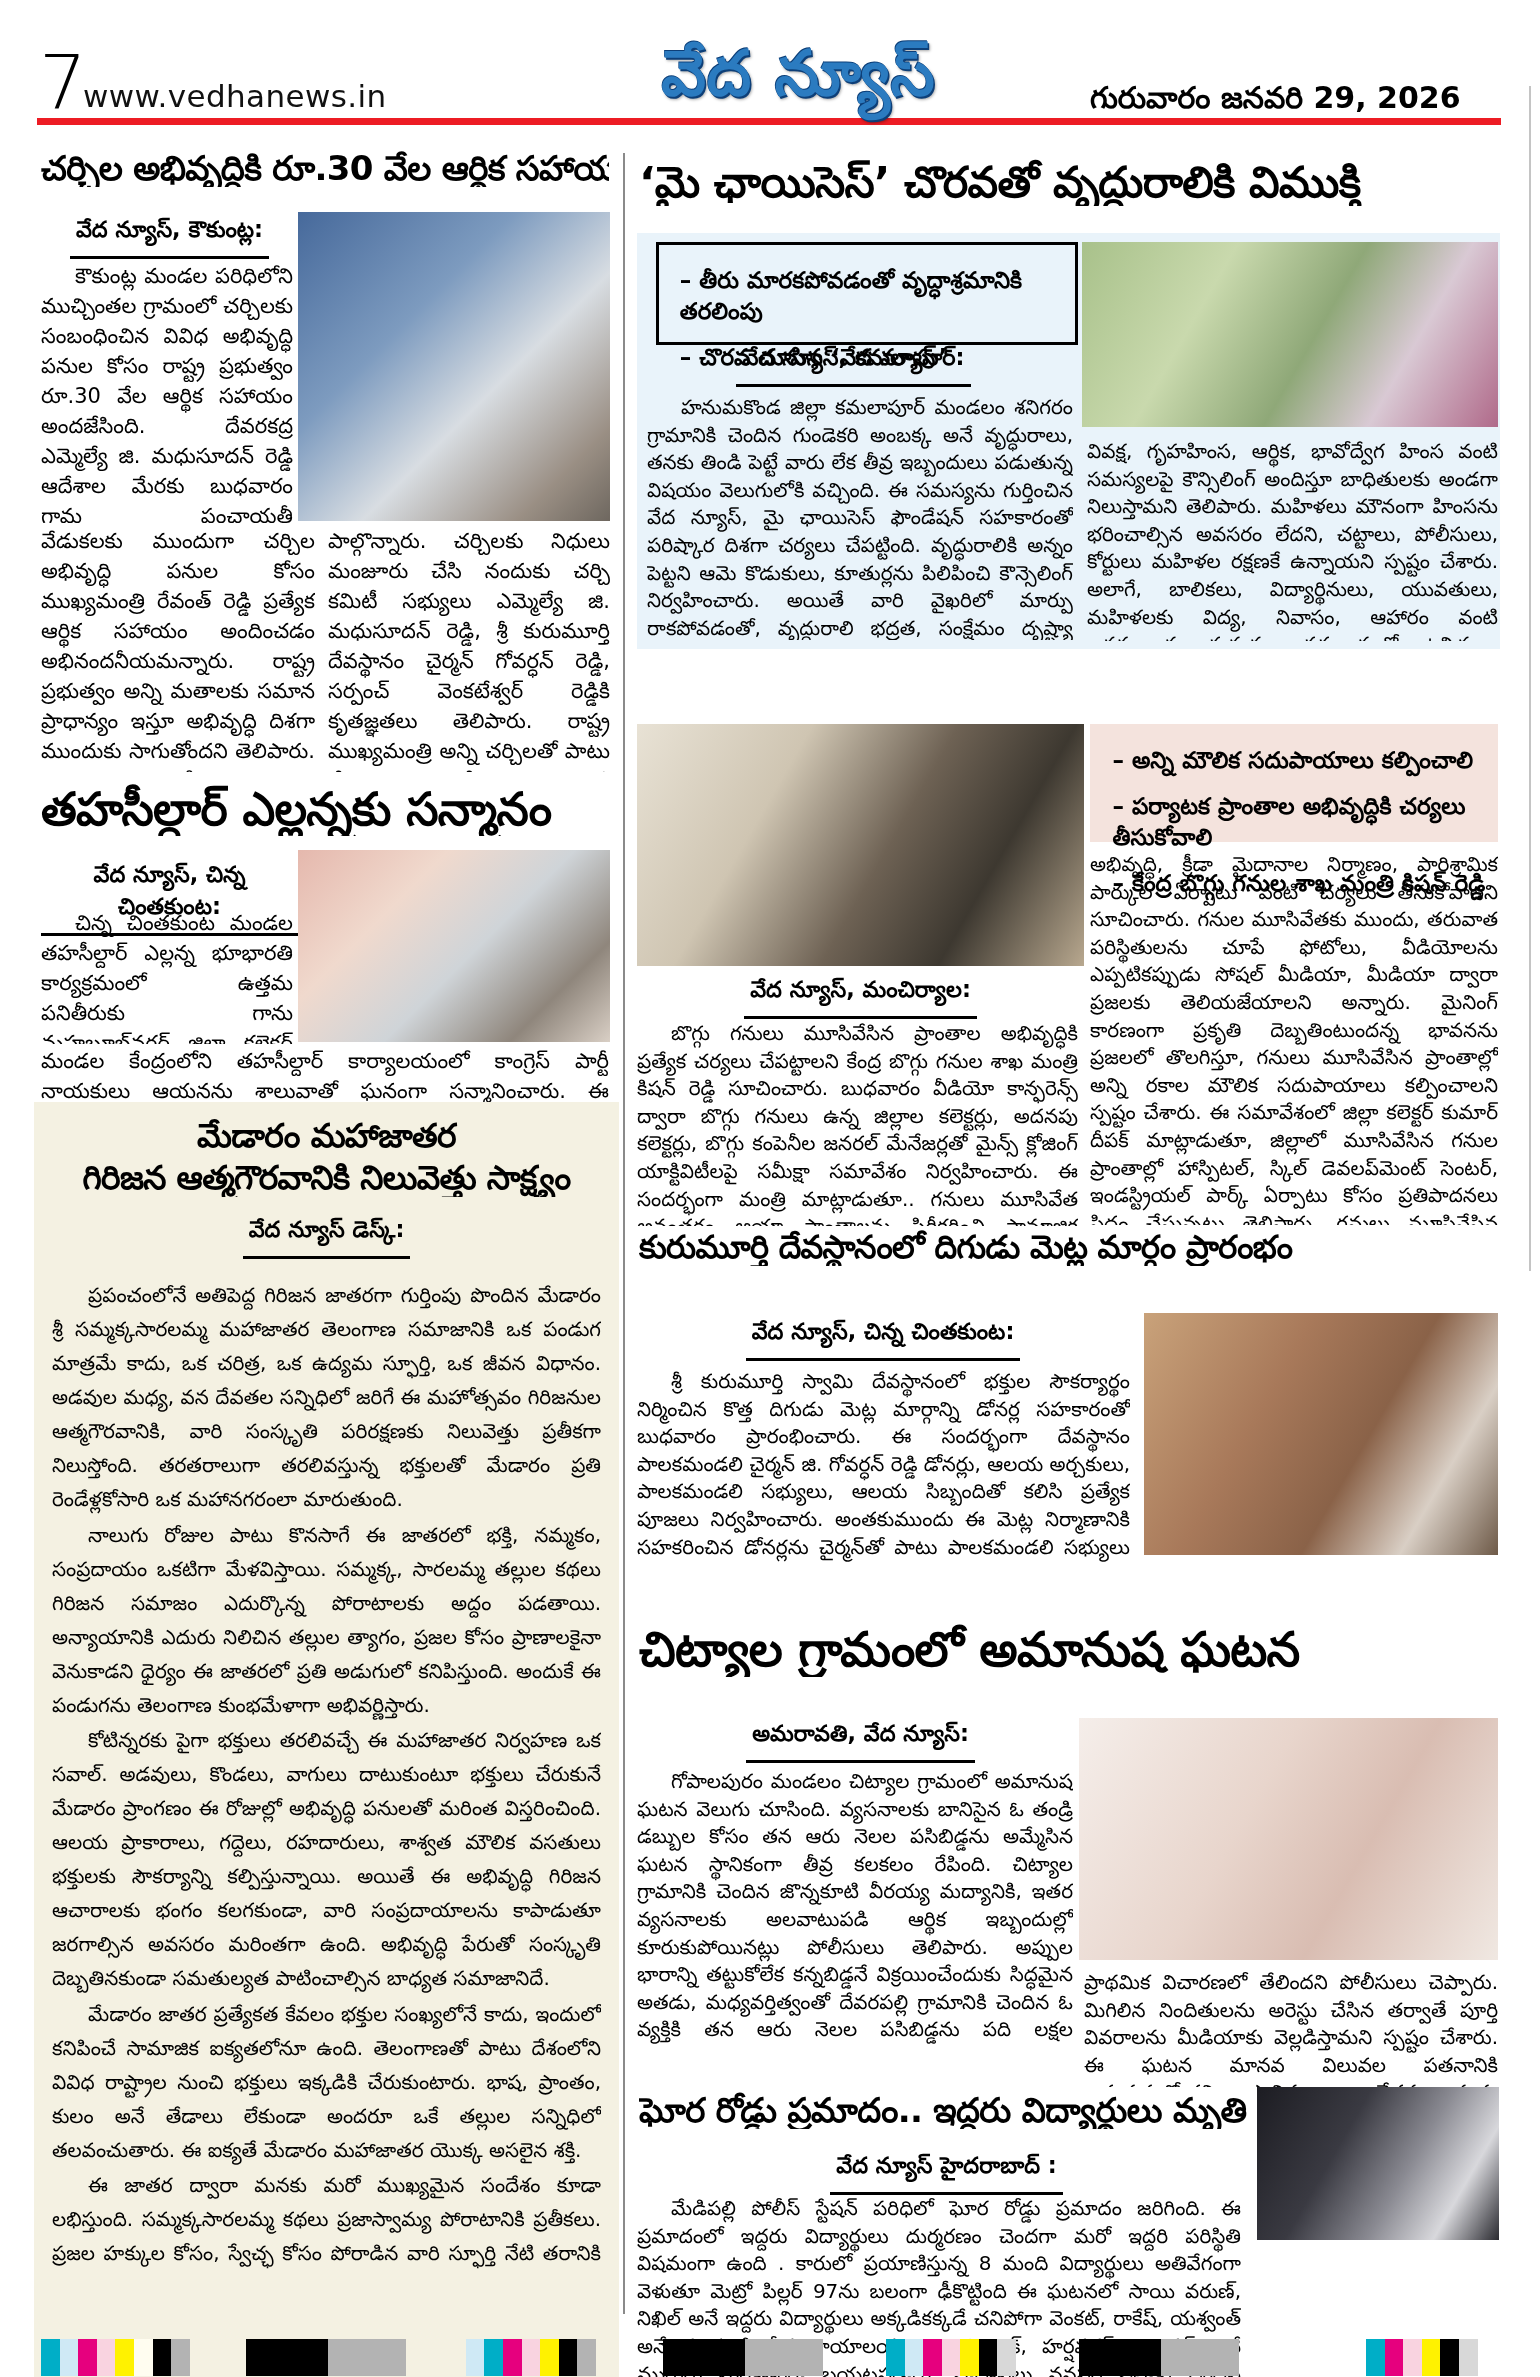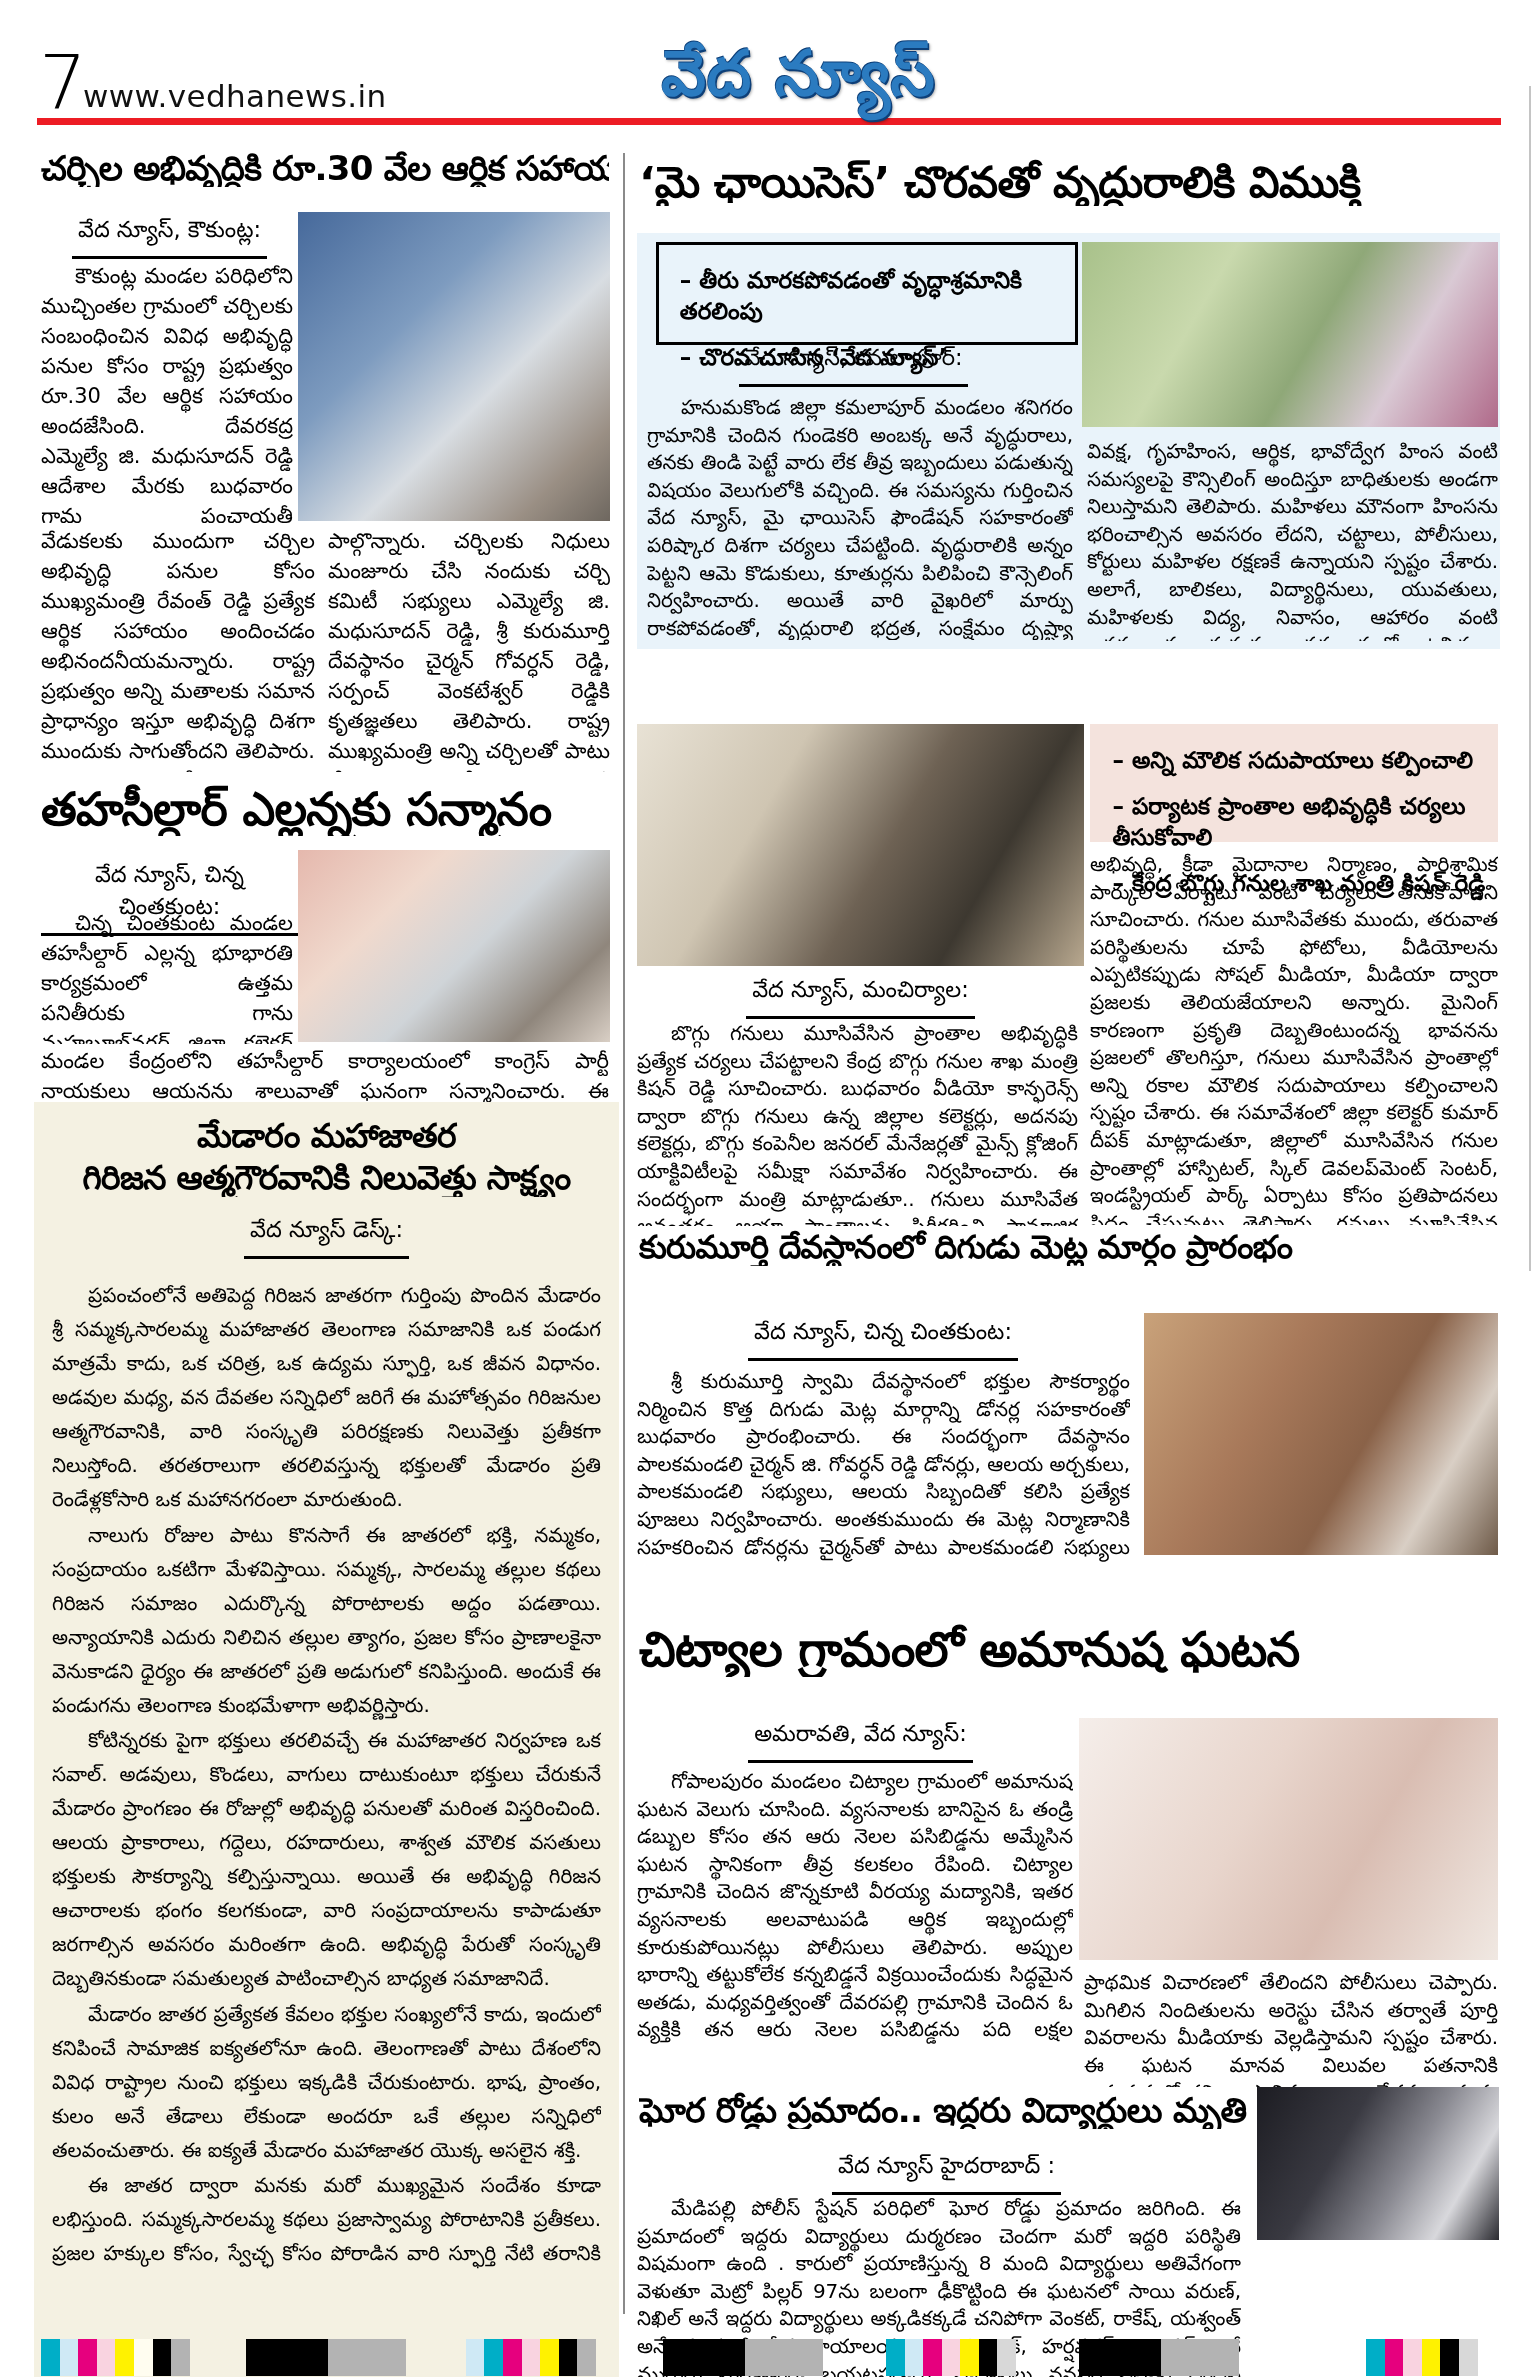--- a/index.html
+++ b/index.html
@@ -19,21 +19,21 @@
     text-shadow:1.5px 1.5px 0 #0d3f78, -0.7px -0.7px 0 #0d3f78, 2.2px 3px 3px rgba(0,0,0,.35);
     letter-spacing:0.7px;
   }
   .vline{background:#8a8a8a; width:1.5px;}
   .vline-light{background:#c4c4c4; width:1.5px;}
   
   .headline{font-weight:800; color:#000; line-height:1.12; letter-spacing:-0.7px; white-space:nowrap; overflow:hidden;}
   .headline.wrap{white-space:normal;}
   .byline-wrap{text-align:center;}
   .byline{
-    display:inline-block; font-size:22.4px; font-weight:400;
+    display:inline-block; font-size:22.4px; font-weight:700;
     border-bottom:3px solid #000; padding:0 6px 7.5px 6px;
   }
   .body{
     font-size:21px; line-height:30px; text-align:justify; overflow:hidden;
   }
   .indent{text-indent:34px;}
   .photo{background:#d8d8d8; overflow:hidden;}
   .bulletbox{border:3px solid #000;}
   .bullet-line{font-size:23px; font-weight:700; line-height:1.35; margin:15px 0 15px 0; padding-left:10.4px;}
   .bullet-line::before{content:"–  ";}
@@ -45,20 +45,21 @@
   .cbar{display:flex; align-items:flex-start; gap:0;}
   .cb{height:37px;}
 </style>
 </head>
 <body>
 
 <div class="page">
 
   <div class="abs pagenum" style="left:39px; top:46px;">7</div>
   <div class="abs site" style="left:83px; top:78px;">www.vedhanews.in</div>
+  <div class="abs dateline" style="left:1090px; top:80px;">గురువారం జనవరి 29, 2026</div>
   <div class="abs redline" style="left:37px; top:118px; width:1464px;"></div>
   <div class="abs logobox" style="left:630px; top:36px; width:298px;">
     <div class="logotext">వేద న్యూస్</div>
   </div>
 
   <div class="abs vline" style="left:623px; top:153px; height:2161px;"></div>
   <div class="abs vline-light" style="left:1529px; top:86px; height:1185px;"></div>
 
   <div class="abs headline" style="left:41px; top:149px; width:568px; font-size:34px;">చర్చిల అభివృద్ధికి రూ.30 వేల ఆర్థిక సహాయం</div>
   <div class="abs byline-wrap" style="left:41px; top:216px; width:257px;">

